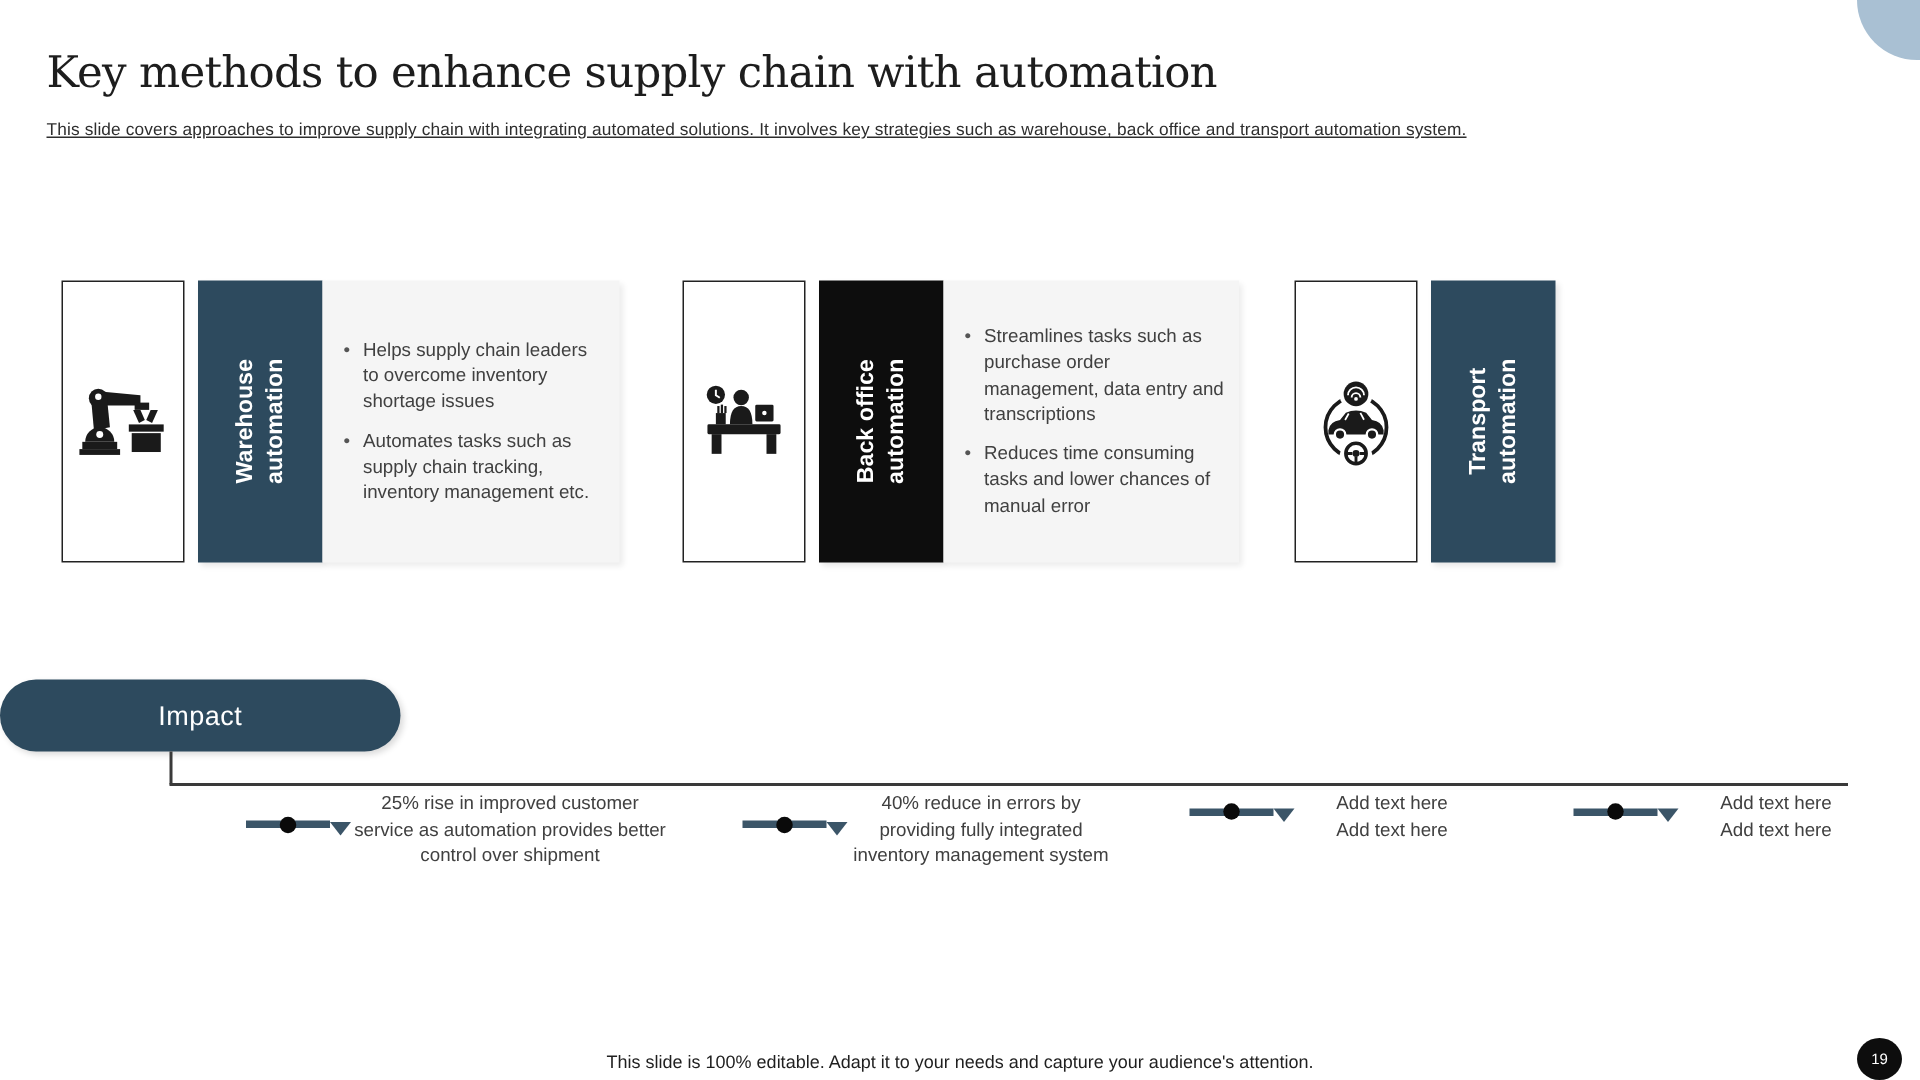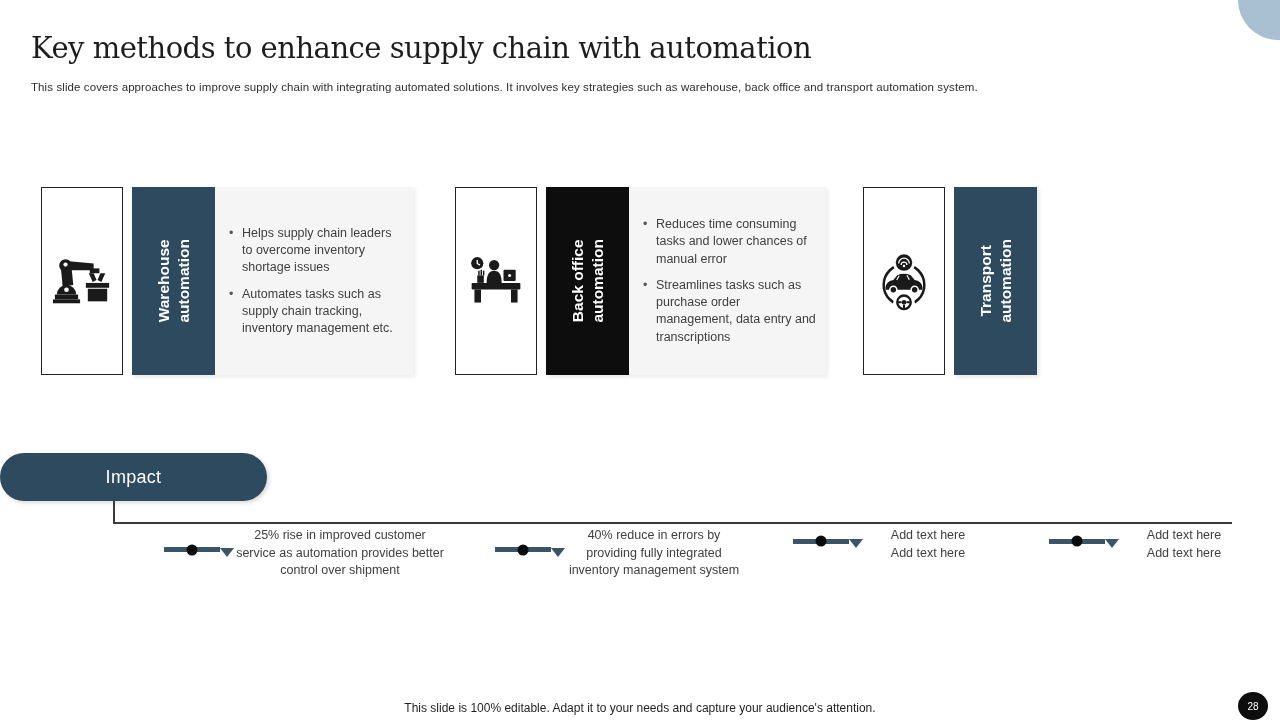--- a/index.html
+++ b/index.html
@@ -27,21 +27,21 @@
   }
   
   .title{
     position:absolute;left:31px;top:33px;width:1150px;
     font-family:"DejaVu Serif", serif;
     font-weight:400;font-size:29px;line-height:1.1;
     letter-spacing:-0.5px;color:#1d1d1d;
   }
   .subtitle{
     position:absolute;left:31px;top:81px;width:1180px;
-    font-size:11.5px;color:#2e2e2e;letter-spacing:0.1px;
+    font-size:11.5px;color:#2e2e2e;letter-spacing:0.1px;text-decoration:underline;
   }
   
   .card{
     position:absolute;top:187px;height:188px;
     display:flex;
   }
   .card-1{left:41px;width:372px;}
   .card-2{left:455px;width:371px;}
   .card-3{left:863px;width:371px;}
   .icon-box{
@@ -198,22 +198,22 @@
       </span>
     </div>
     <div class="label-panel black">
       <div class="vlabel">
         <span>Back office</span>
         <span>automation</span>
       </div>
     </div>
     <div class="bullets-panel">
       <ul>
+        <li>Streamlines tasks such as purchase order management, data entry and transcriptions</li>
         <li>Reduces time consuming tasks and lower chances of manual error</li>
-        <li>Streamlines tasks such as purchase order management, data entry and transcriptions</li>
       </ul>
     </div>
   </div>
 
   <div class="card card-3">
     <div class="icon-box">
       <span>
         <svg width="62" height="62" viewBox="0 0 64 64">
           <circle cx="32" cy="36" r="21" fill="none" stroke="#1a1a1a" stroke-width="2.6"></circle>
           <circle cx="32" cy="13" r="11.5" fill="#fff"></circle>
@@ -282,15 +282,15 @@
       <div class="m-dot"></div>
     </div>
     <div class="m-tri"></div>
     <div class="m-text" style="width:130px">
       <div>Add text here</div>
       <div>Add text here</div>
     </div>
   </div>
 
   <div class="footer-note">This slide is 100% editable. Adapt it to your needs and capture your audience's attention.</div>
-  <div class="page-number">28</div>
+  <div class="page-number">19</div>
 
 </div>
 
 </body></html>

